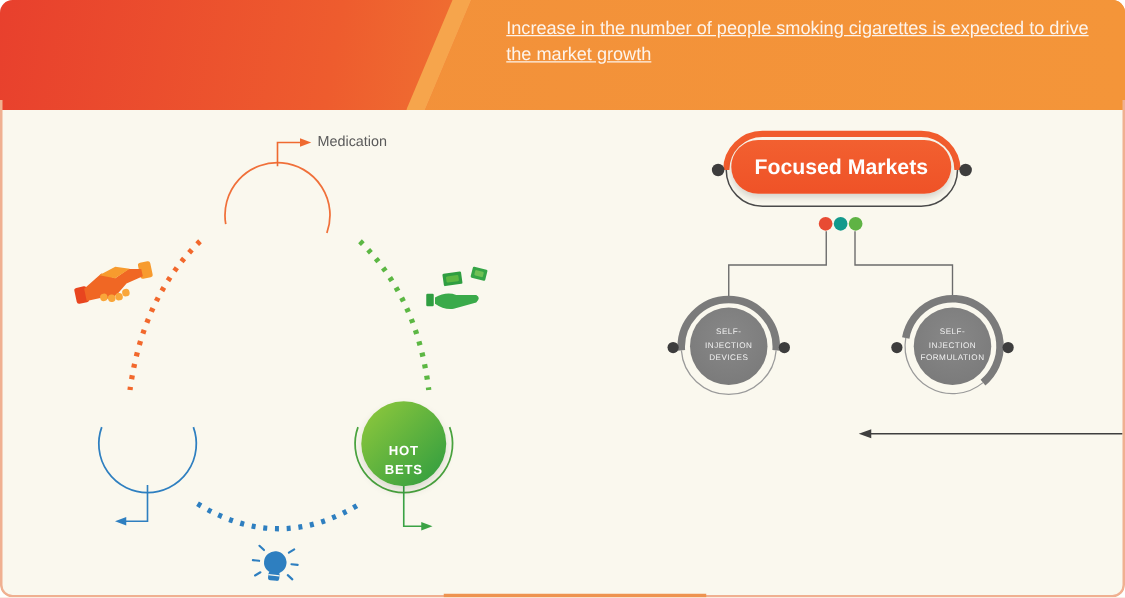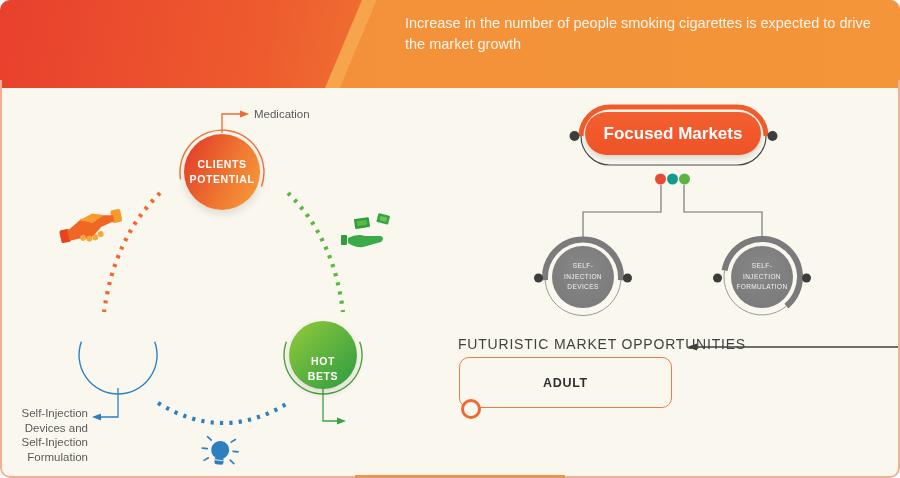--- a/index.html
+++ b/index.html
@@ -9,21 +9,21 @@
   
   .header{position:absolute;top:0;left:0;width:900px;height:88px;
           background:linear-gradient(100deg,#e8402d 0%,#ee5c2e 30%,#f18b36 58%);z-index:2;}
   .header-right{position:absolute;inset:0;background:linear-gradient(90deg,#f28f3a,#f49539);
                 clip-path:polygon(377px 0,900px 0,900px 88px,340px 88px);}
   .header-stripe{position:absolute;inset:0;background:#f6a54c;
                  clip-path:polygon(362px 0,377px 0,340px 88px,325px 88px);}
   .header-title{position:absolute;left:32px;top:10px;width:340px;color:#ffffff;
                 font-size:19px;font-weight:700;line-height:1.34;letter-spacing:.2px;}
   .header-sub{position:absolute;left:405px;top:13px;width:475px;color:#fdf4ec;
-              font-size:14.5px;font-weight:400;line-height:1.42;}
+              font-size:14.5px;font-weight:400;line-height:1.42;text-decoration:underline;}
   
   .abs{position:absolute;text-align:right;}
   .svg-layer{position:absolute;left:0;top:0;z-index:1;pointer-events:none;}
   .small-label{font-size:11.5px;color:#5a5a5a;line-height:1.3;z-index:2;}
   
   .gcircle{border-radius:50%;display:flex;align-items:center;justify-content:center;text-align:center;
            color:#fff;font-weight:700;text-transform:uppercase;z-index:2;
            box-shadow:0 4px 8px rgba(0,0,0,.12);}
   .gcircle .lbl{font-size:10.5px;letter-spacing:.6px;line-height:1.45;}
   .c-orange{left:184px;top:134px;width:76px;height:76px;
@@ -142,43 +142,34 @@
     <circle cx="627.5" cy="278" r="4.5" fill="#3d3d3d"></circle>
     <path d="M724.6,270.4 A38,38 0 1 1 786.4,306.1" fill="none" stroke="#7b7b7b" stroke-width="6"></path>
     <path d="M724.6,270.4 A38,38 0 0 0 786.4,306.1" fill="none" stroke="#9a9a9a" stroke-width="1"></path>
     <circle cx="717.5" cy="278" r="4.5" fill="#3d3d3d"></circle>
     <circle cx="806.5" cy="278" r="4.5" fill="#3d3d3d"></circle>
 
     <line x1="898" y1="347" x2="694" y2="347" stroke="#3f3f3f" stroke-width="1.3"></line>
     <polygon points="687,347 697,343.4 697,350.6" fill="#3f3f3f"></polygon>
   </svg>
 
-  <div class="abs gcircle c-orange">
-    <span class="lbl">CLIENTS POTENTIAL</span>
-  </div>
   <div class="abs gcircle c-green">
     <span class="lbl" style="max-width:40px;display:inline-block;margin-top:28px;">HOT BETS</span>
   </div>
 
   <div class="abs small-label" style="left:254px;top:107px;">Medication</div>
-  <div class="abs small-label" style="left:6px;top:406px;width:82px;text-align:right;line-height:1.27;">Self-Injection Devices and Self-Injection Formulation</div>
 
   <div class="abs fm-pill">
     <span>Focused Markets</span>
   </div>
 
   <div class="abs gnode gnode-left">
     <span class="lbl" style="max-width:52px;">SELF-INJECTION DEVICES</span>
   </div>
   <div class="abs gnode gnode-right">
     <span class="lbl" style="max-width:52px;">SELF-INJECTION FORMULATION</span>
   </div>
 
-  <div class="abs opp-heading">FUTURISTIC MARKET OPPORTUNITIES</div>
 
-  <div class="abs opp-box opp-adult">
-    <span class="lbl">ADULT</span>
-    <span class="opp-donut"></span>
-  </div>
 
   <div class="frame"></div>
   <div class="bottom-accent"></div>
 </div>
 
 </body></html>

